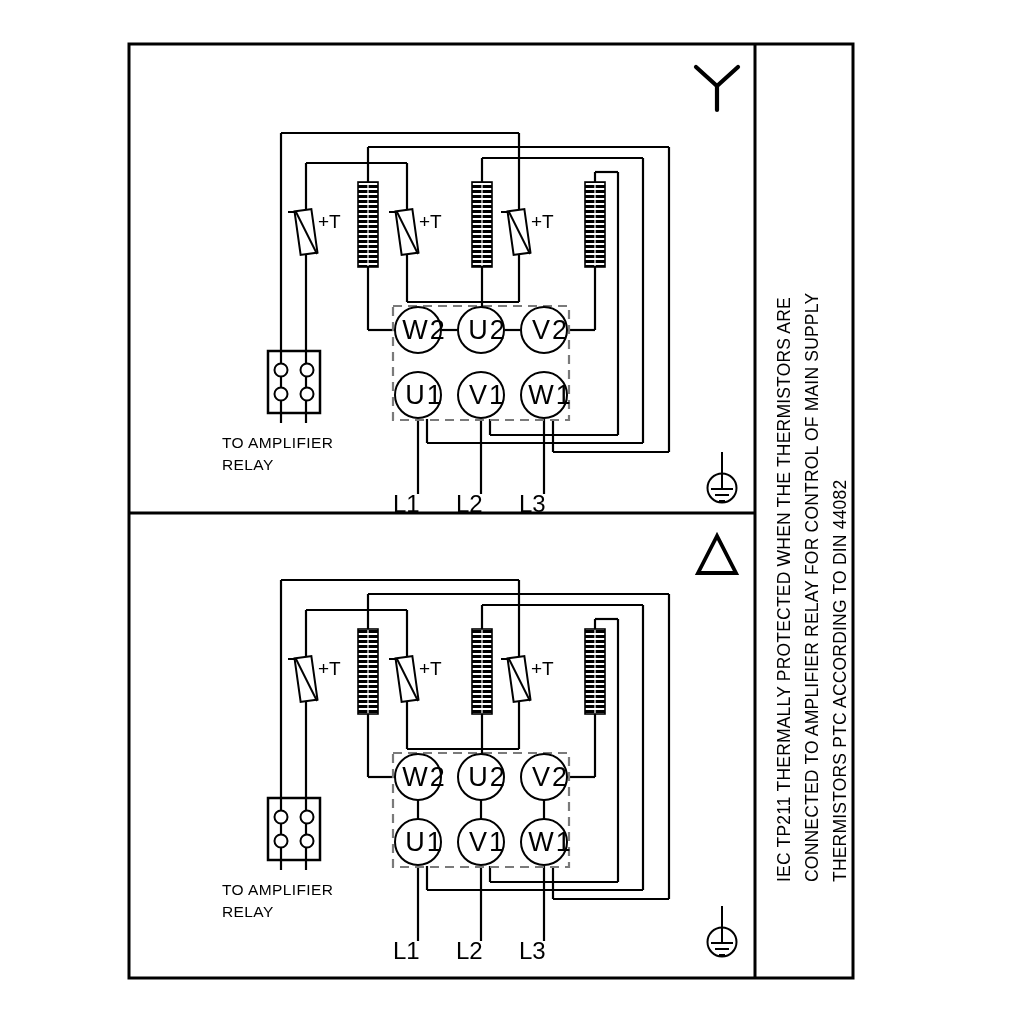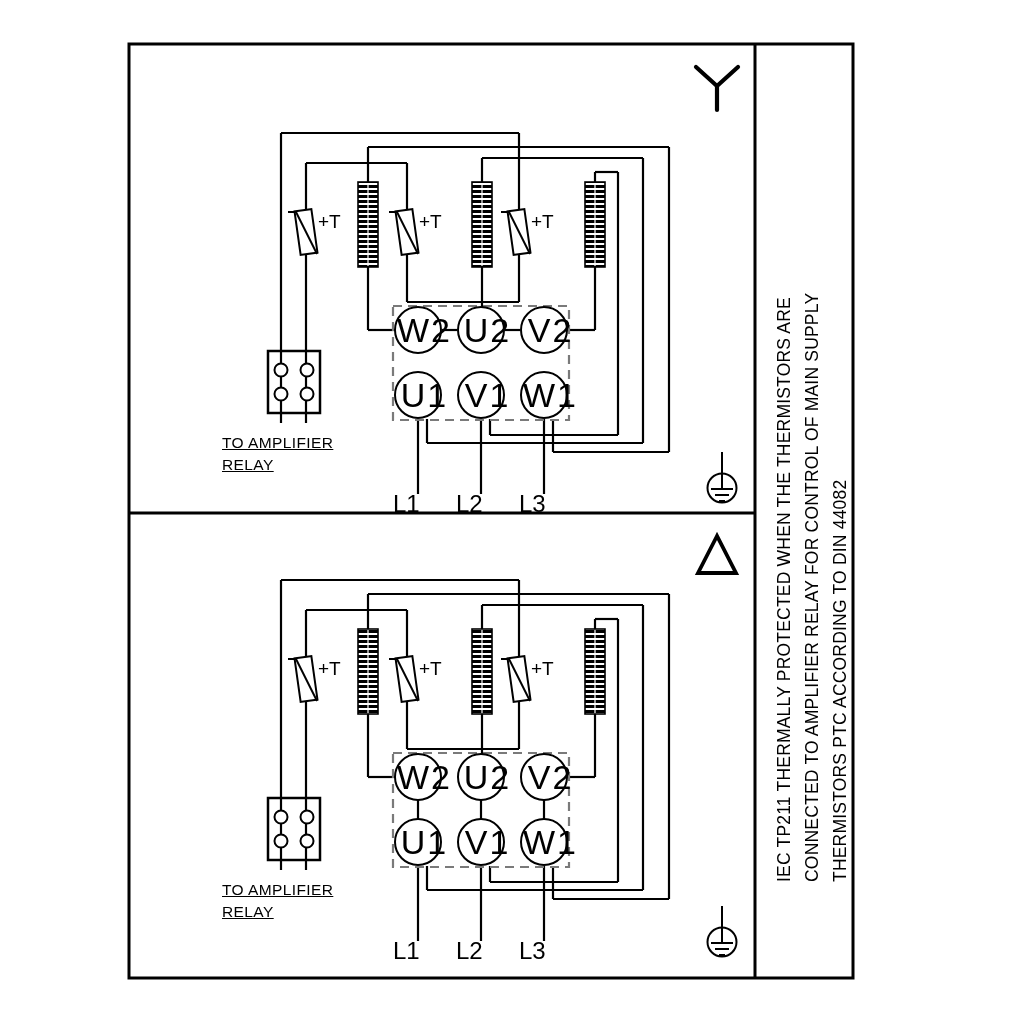--- a/index.html
+++ b/index.html
@@ -6,25 +6,25 @@
   #stage{
     position:relative;width:1024px;height:1024px;background:#ffffff;overflow:hidden;
     font-family:"Liberation Sans", sans-serif;color:#000;
   }
   #diagram-svg{position:absolute;left:0;top:0;z-index:1;}
   #labels{position:absolute;left:0;top:0;width:1024px;height:1024px;z-index:2;pointer-events:none;}
   .terminal-circle{
     position:absolute;width:48px;height:48px;box-sizing:border-box;
     border:2.4px solid #000;border-radius:50%;background:#fff;
     display:flex;align-items:center;justify-content:center;
-    font-size:34px;letter-spacing:2px;padding-left:13px;line-height:1;
+    font-size:27px;letter-spacing:2px;padding-left:13px;line-height:1;
   }
   .supply-label{position:absolute;font-size:24px;line-height:1;white-space:nowrap;margin-top:20px;}
   .pt-label{position:absolute;font-size:19px;line-height:1;white-space:nowrap;}
-  .relay-note{position:absolute;font-size:15.5px;line-height:22px;letter-spacing:.4px;white-space:nowrap;text-decoration:underline;}
+  .relay-note{position:absolute;font-size:15.5px;line-height:22px;letter-spacing:.4px;white-space:nowrap;}
   .side-note{
     position:absolute;left:770px;top:882px;width:502px;
     transform:rotate(-90deg);transform-origin:0 0;
     font-size:17.5px;line-height:28px;letter-spacing:.2px;white-space:nowrap;
   }
 </style>
 </head>
 <body>
 
 <div id="stage">

